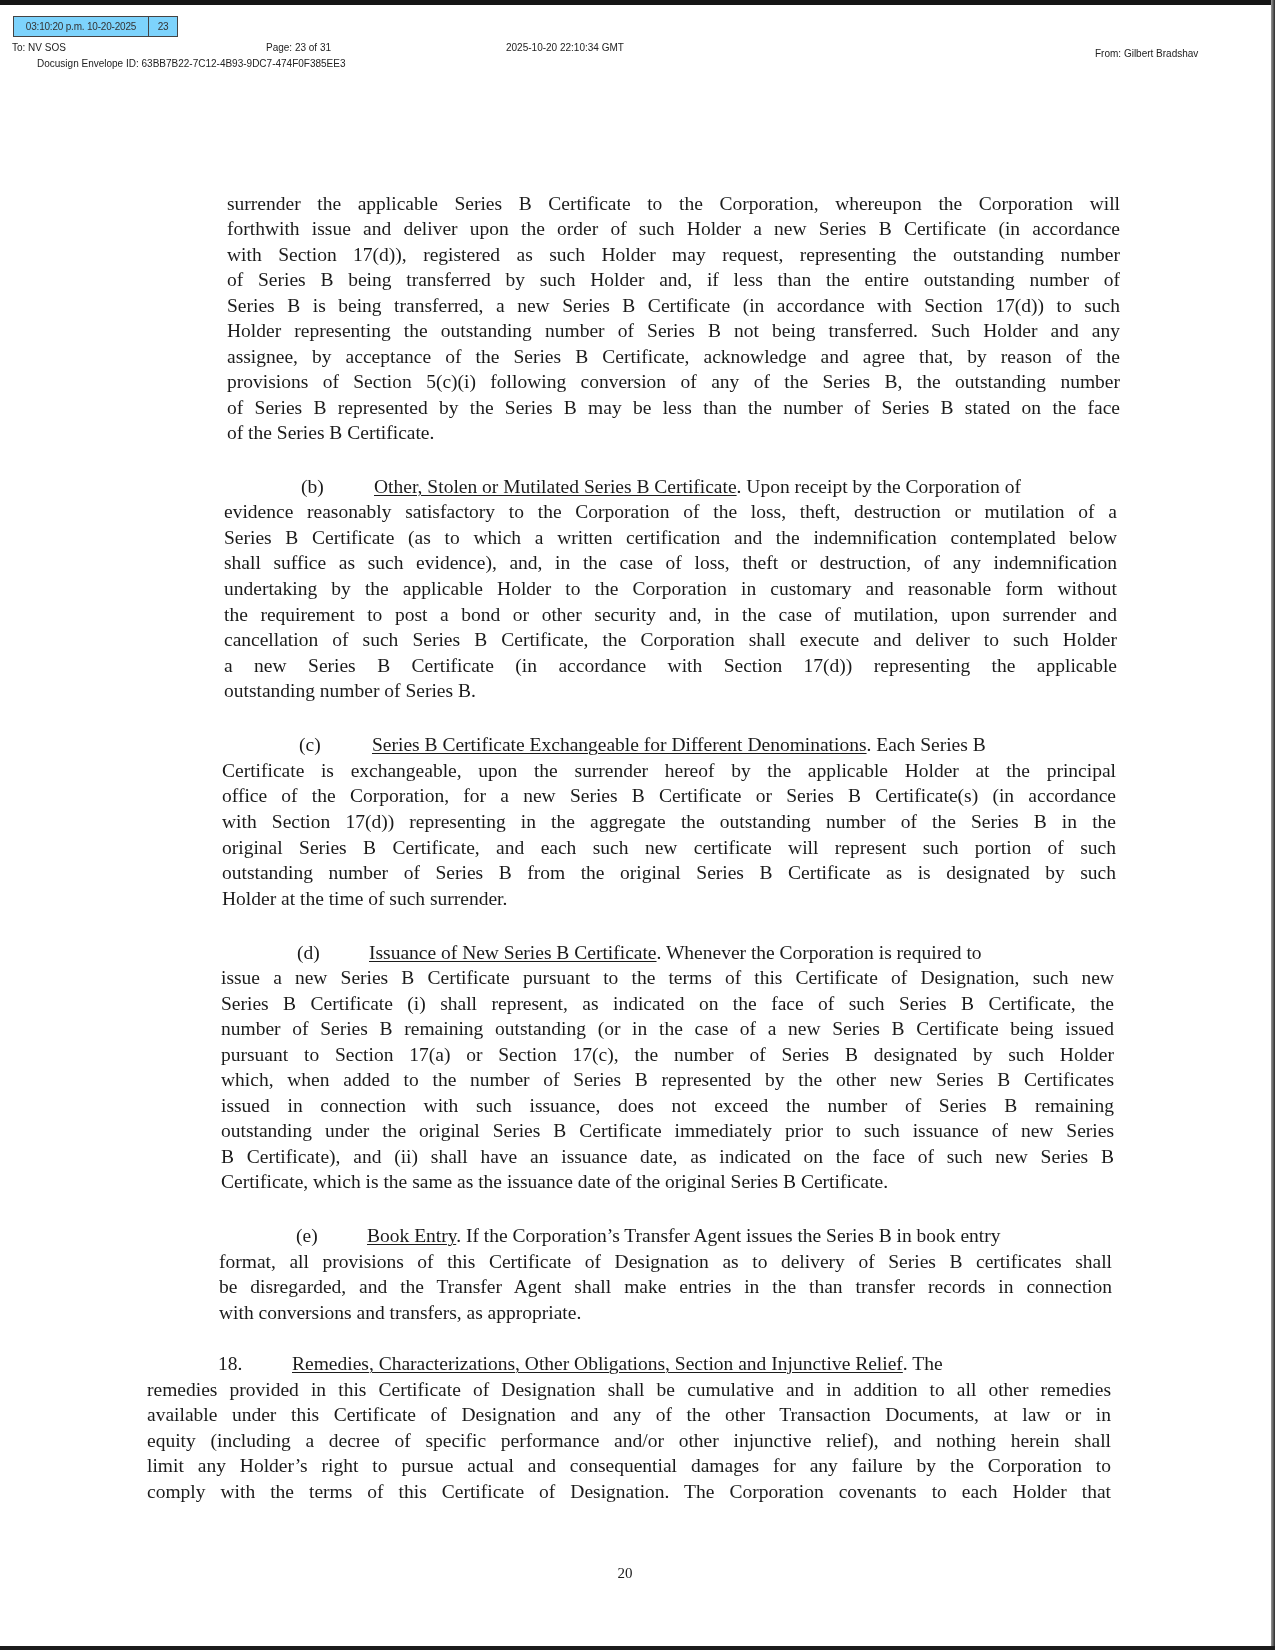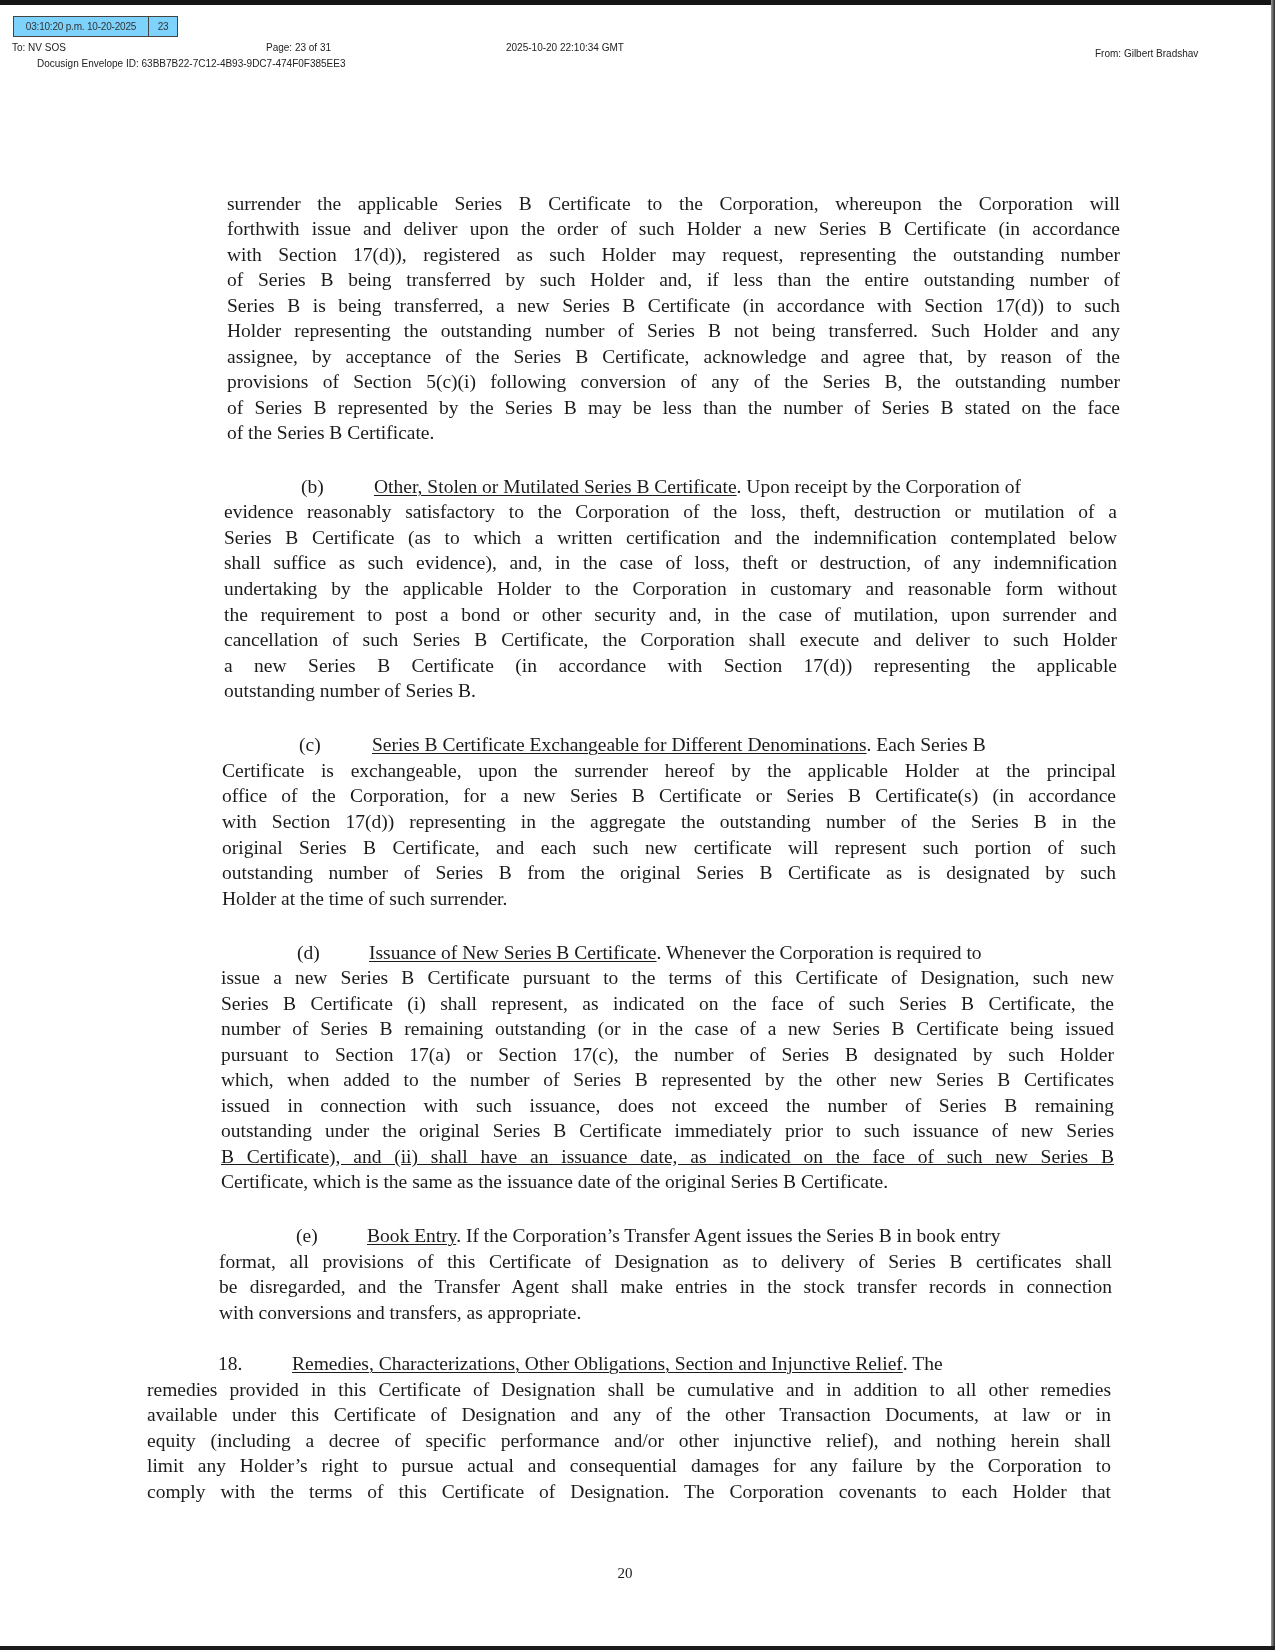--- a/index.html
+++ b/index.html
@@ -116,29 +116,29 @@
   <div>
     <div class="doc-line" style="left:297px; top:941px;">(d)</div>
     <div class="doc-line" style="left:369px; top:941px;font-family:Liberation Serif, serif;"><span class="u">Issuance of New Series B Certificate</span><span>. Whenever the Corporation is required to</span></div>
     <div class="doc-line just" style="left:221px; top:966px; width:893px;">issue a new Series B Certificate pursuant to the terms of this Certificate of Designation, such new</div>
     <div class="doc-line just" style="left:221px; top:992px; width:893px;">Series B Certificate (i) shall represent, as indicated on the face of such Series B Certificate, the</div>
     <div class="doc-line just" style="left:221px; top:1017px; width:893px;">number of Series B remaining outstanding (or in the case of a new Series B Certificate being issued</div>
     <div class="doc-line just" style="left:221px; top:1043px; width:893px;">pursuant to Section 17(a) or Section 17(c), the number of Series B designated by such Holder</div>
     <div class="doc-line just" style="left:221px; top:1068px; width:893px;">which, when added to the number of Series B represented by the other new Series B Certificates</div>
     <div class="doc-line just" style="left:221px; top:1094px; width:893px;">issued in connection with such issuance, does not exceed the number of Series B remaining</div>
     <div class="doc-line just" style="left:221px; top:1119px; width:893px;">outstanding under the original Series B Certificate immediately prior to such issuance of new Series</div>
-    <div class="doc-line just" style="left:221px; top:1145px; width:893px;text-decoration:underline;">B Certificate), and (ii) shall have an issuance date, as indicated on the face of such new Series B</div>
+    <div class="doc-line just" style="left:221px; top:1145px; width:893px;">B Certificate), and (ii) shall have an issuance date, as indicated on the face of such new Series B</div>
     <div class="doc-line" style="left:221px; top:1170px;">Certificate, which is the same as the issuance date of the original Series B Certificate.</div>
   </div>
 
   <div>
     <div class="doc-line" style="left:296px; top:1224px;">(e)</div>
     <div class="doc-line" style="left:367px; top:1224px;"><span class="u">Book Entry</span><span>. If the Corporation’s Transfer Agent issues the Series B in book entry</span></div>
     <div class="doc-line just" style="left:219px; top:1250px; width:893px;">format, all provisions of this Certificate of Designation as to delivery of Series B certificates shall</div>
-    <div class="doc-line just" style="left:219px; top:1275px; width:893px;">be disregarded, and the Transfer Agent shall make entries in the stock transfer records in connection</div>
+    <div class="doc-line just" style="left:219px; top:1275px; width:893px;">be disregarded, and the Transfer Agent shall make entries in the than transfer records in connection</div>
     <div class="doc-line" style="left:219px; top:1301px;">with conversions and transfers, as appropriate.</div>
   </div>
 
   <div>
     <div class="doc-line" style="left:218px; top:1352px;">18.</div>
     <div class="doc-line" style="left:292px; top:1352px;"><span class="u">Remedies, Characterizations, Other Obligations, Section and Injunctive Relief</span><span>. The</span></div>
     <div class="doc-line just" style="left:147px; top:1378px; width:964px;">remedies provided in this Certificate of Designation shall be cumulative and in addition to all other remedies</div>
     <div class="doc-line just" style="left:147px; top:1403px; width:964px;">available under this Certificate of Designation and any of the other Transaction Documents, at law or in</div>
     <div class="doc-line just" style="left:147px; top:1429px; width:964px;">equity (including a decree of specific performance and/or other injunctive relief), and nothing herein shall</div>
     <div class="doc-line just" style="left:147px; top:1454px; width:964px;">limit any Holder’s right to pursue actual and consequential damages for any failure by the Corporation to</div>

